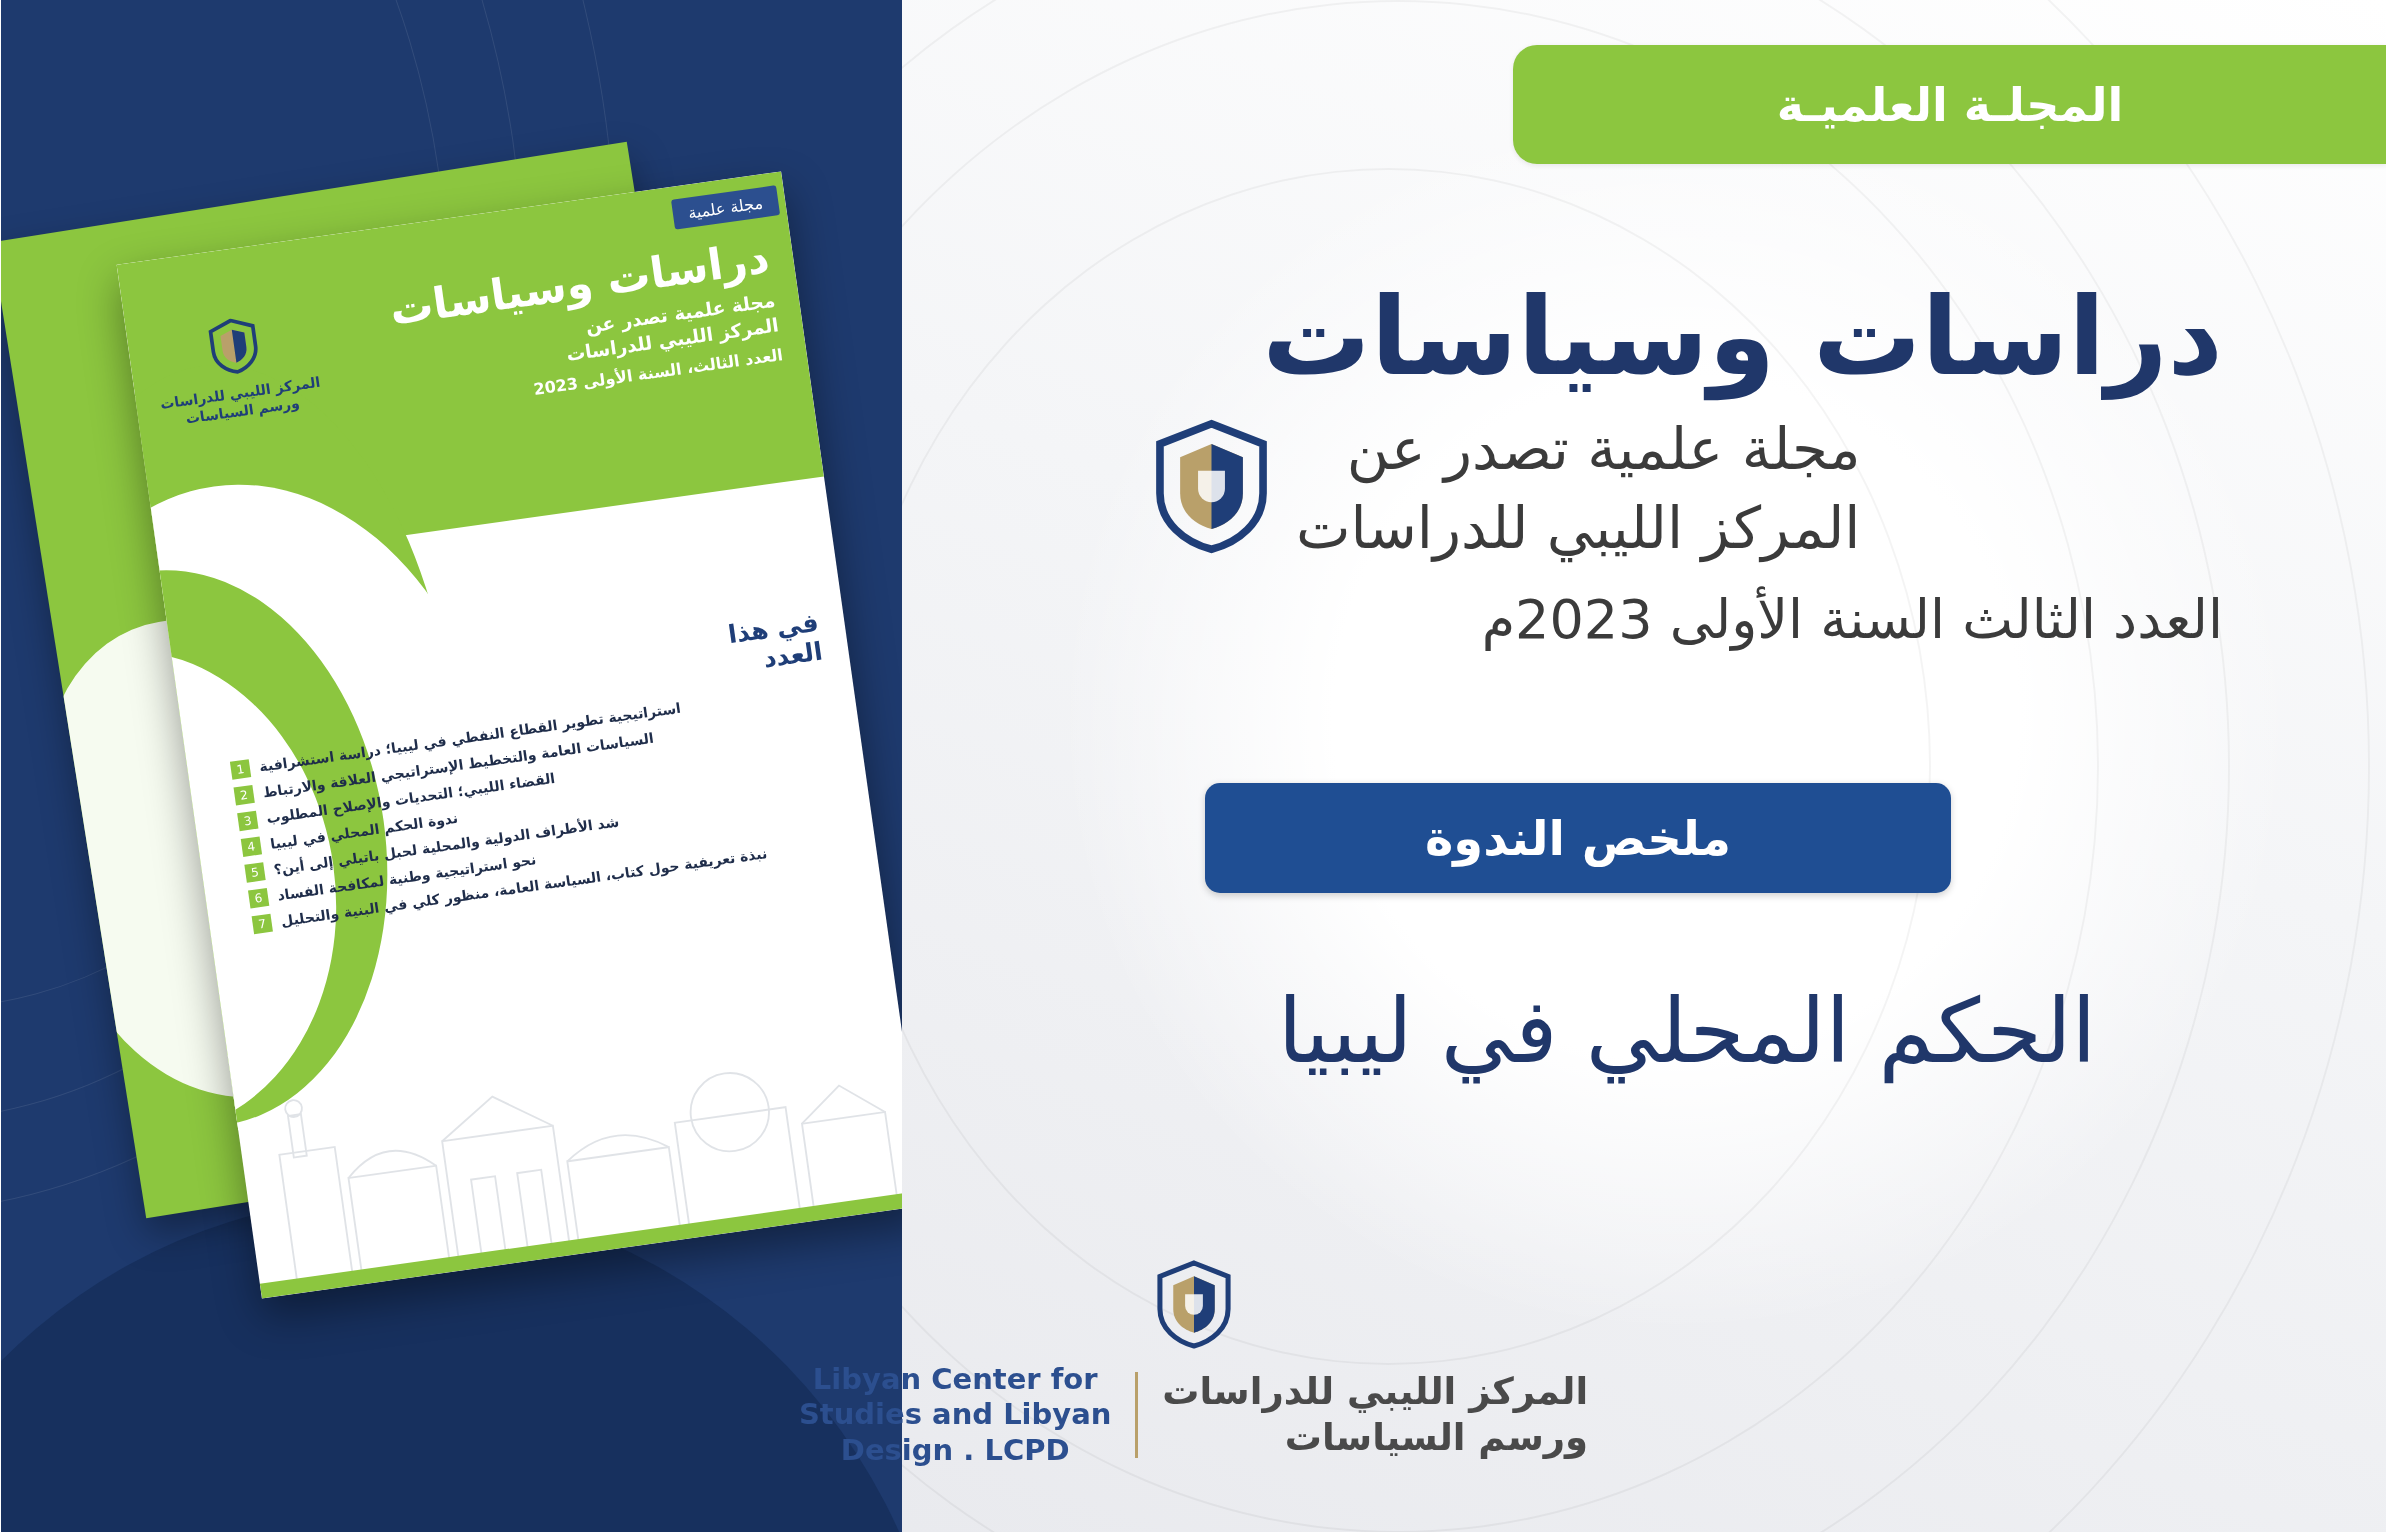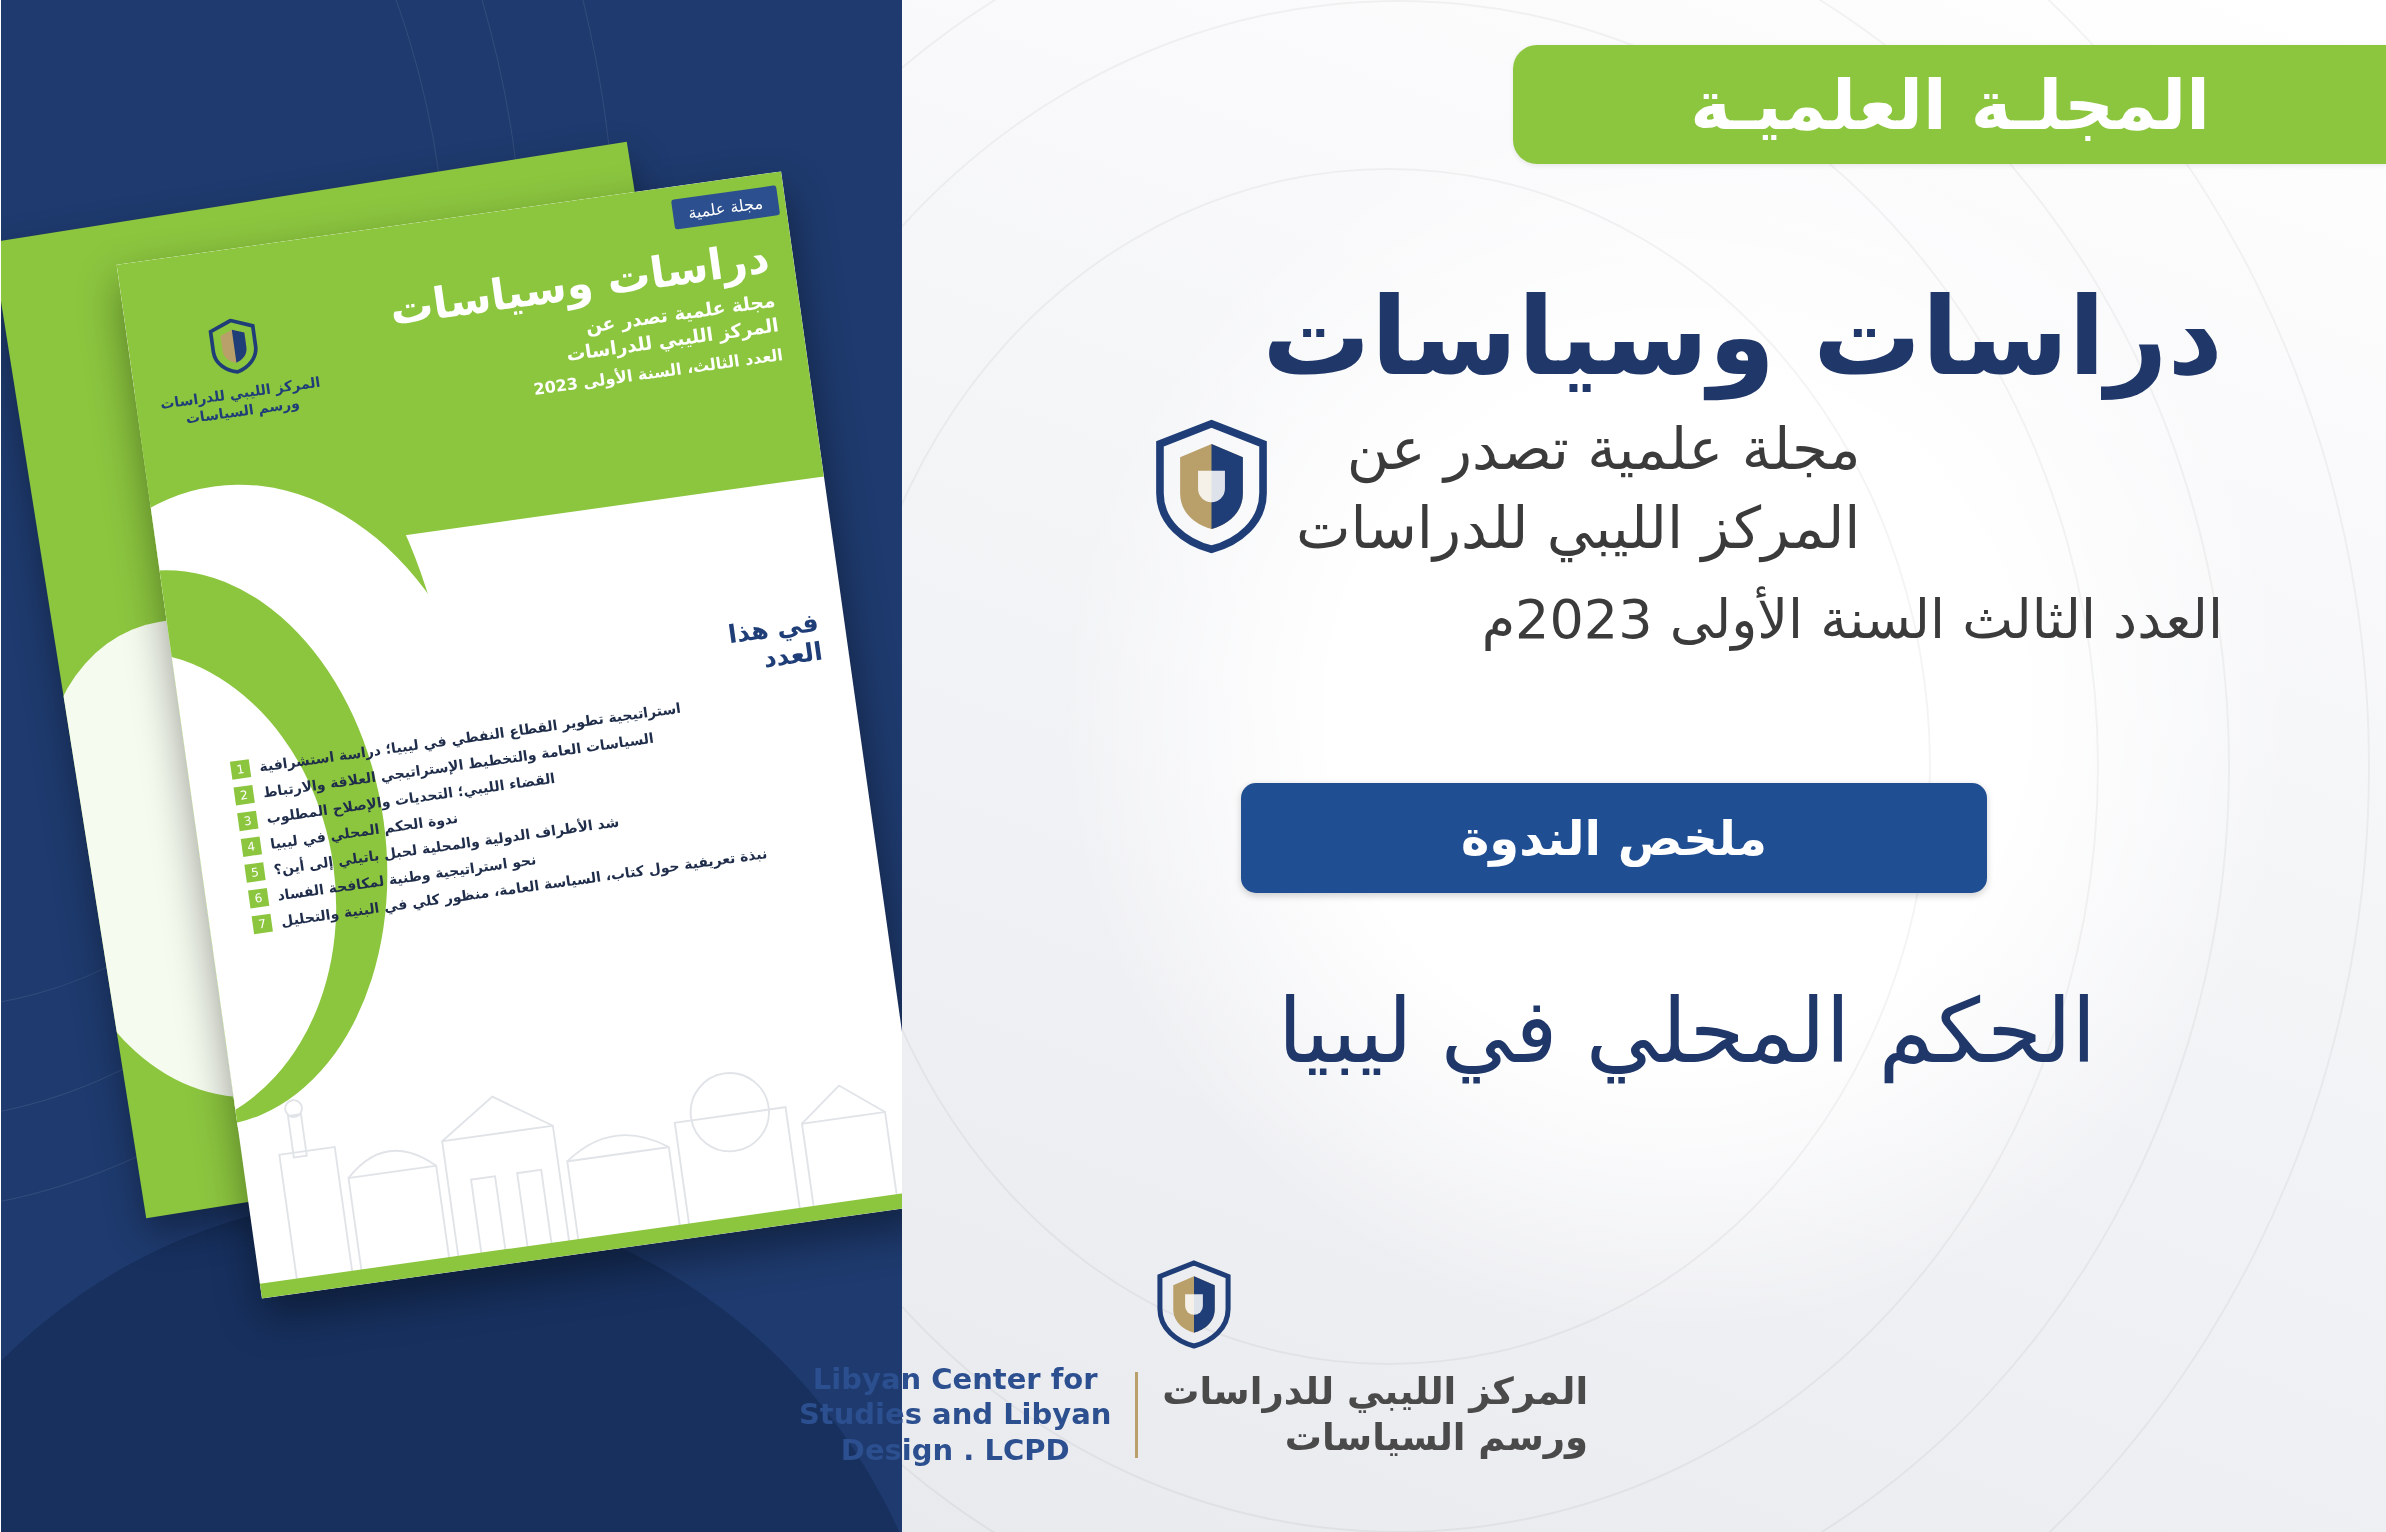--- a/index.html
+++ b/index.html
@@ -51,21 +51,21 @@
   }
 
   
   .green-tab{
     position:absolute;right:0;top:45px;width:874px;height:119px;
     background:#8cc63f;border-radius:24px 0 0 24px;
     display:flex;align-items:center;justify-content:center;
     box-shadow:0 1.9px 5.6px rgba(0,0,0,0.08);
   }
   .green-tab span{
-    color:#ffffff;font-size:69px;font-weight:bold;letter-spacing:1.9px;
+    color:#ffffff;font-size:46px;font-weight:bold;letter-spacing:1.9px;
   }
 
   
   .headline-block{
     position:absolute;right:164px;top:280px;width:1072px;text-align:right;
   }
   .magazine-title{
     font-size:108px;font-weight:bold;color:#20376a;line-height:1.05;
     letter-spacing:-0.9px;
   }
@@ -77,21 +77,21 @@
   }
   .issue-line{
     margin-top:21px;font-size:54px;color:#3b3b3b;font-weight:500;
   }
 
   
   .shield{flex:0 0 auto;}
 
   
   .seminar-btn{
-    position:absolute;right:400px;top:783px;width:746px;height:110px;
+    position:absolute;right:436px;top:783px;width:746px;height:110px;
     background:#1f4e93;border-radius:15px;
     display:flex;align-items:center;justify-content:center;
     box-shadow:0 2.8px 7.5px rgba(0,0,0,0.18);
   }
   .seminar-btn span{color:#fff;font-size:48px;font-weight:bold;}
 
   
   .main-topic{
     position:absolute;right:164px;top:979px;width:1072px;text-align:center;
     font-size:89px;font-weight:normal;color:#20376a;

